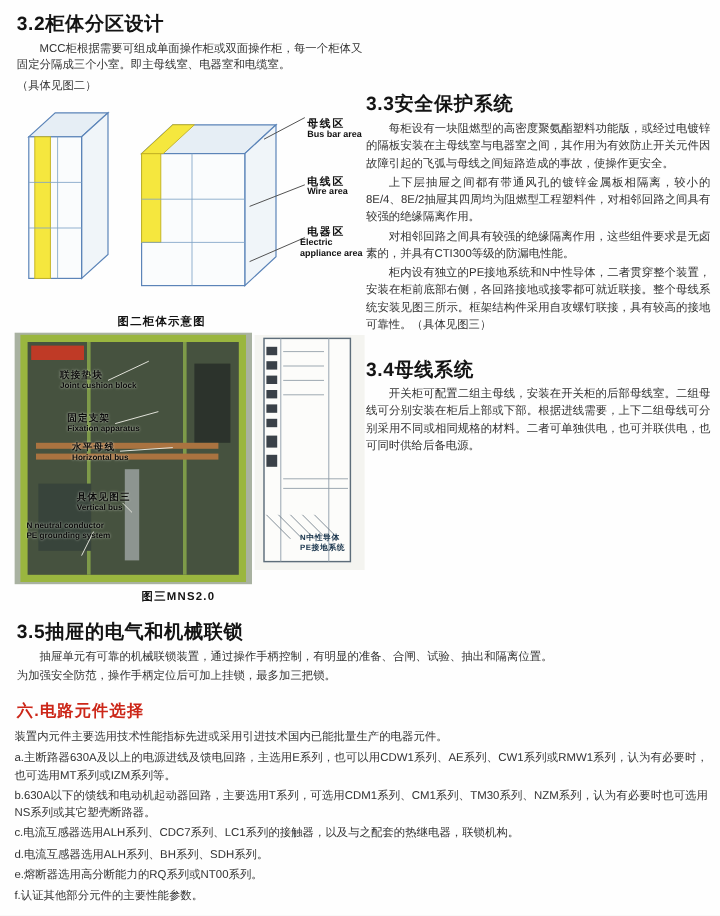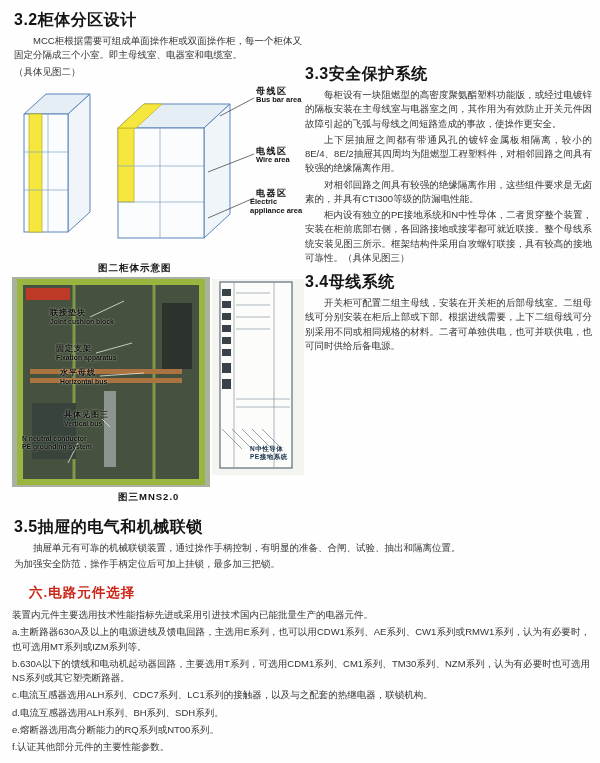--- a/index.html
+++ b/index.html
@@ -5,37 +5,37 @@
   *{margin:0;padding:0;box-sizing:border-box}
   body{background:#e9e9e9;font-family:"Liberation Sans","DejaVu Sans",sans-serif}
   .page{position:relative;width:600px;height:763px;background:#fefefe;margin:0 auto;overflow:hidden;color:#2b2b2b}
   .abs{position:absolute}
   h3.sh{font-size:16px;font-weight:bold;color:#141414;margin:0 0 3px;letter-spacing:.5px}
   p.bp{font-size:9.5px;line-height:1.5;margin:0 0 2px;text-align:justify;color:#333}
   .ind{text-indent:2em}
   
   .sec32{left:14px;top:10px;width:288px}
   .colR{left:305px;top:57px;width:287px}
-  .colR h3.sh{margin-top:7px}
+  .colR h3.sh{margin-top:20px}
   .fig2{left:8px;top:86px;width:296px;height:176px}
   .f2lab{position:absolute;font-weight:bold;color:#101010;line-height:1.15}
   .f2lab .zh{display:block;font-size:9px;letter-spacing:1.5px}
   .f2lab .en{display:block;font-size:7.5px}
   .cap{position:absolute;font-size:9.5px;font-weight:bold;color:#141414;letter-spacing:1px}
   .fig3{left:10px;top:277px;width:296px;height:212px}
   .photo{position:absolute;left:2px;top:0;width:198px;height:210px}
   .illo{position:absolute;left:202px;top:2px;width:92px;height:196px}
   .phlab{position:absolute;font-weight:bold;color:#0b0b0b;line-height:1.12;text-shadow:0 0 2px rgba(235,240,225,.85)}
   .phlab .zh{display:block;font-size:8px;letter-spacing:1px}
   .phlab .en{display:block;font-size:6.8px}
   .sidelab{position:absolute;font-weight:bold;color:#16324a;line-height:1.25}
   .sidelab span{display:block;font-size:6.5px;letter-spacing:.5px}
   .sec35{left:14px;top:517px;width:574px}
   .sec6{left:12px;top:584px;width:578px}
-  .sec6 .rh{font-size:13.5px;font-weight:bold;color:#cc2618;margin:0 17px 6px;letter-spacing:1px}
+  .sec6 .rh{font-size:13.5px;font-weight:bold;color:#cc2618;margin:0 2px 6px;letter-spacing:1px}
   .sec6 p.item{font-size:9.5px;line-height:1.5;margin:0 0 3px;color:#333;text-align:justify}
 </style>
 </head>
 <body>
 
 <div class="page">
 
   <section class="abs sec32">
     <h3 class="sh">3.2柜体分区设计</h3>
     <p class="bp ind">MCC柜根据需要可组成单面操作柜或双面操作柜，每一个柜体又固定分隔成三个小室。即主母线室、电器室和电缆室。</p>
@@ -79,21 +79,21 @@
         <line x1="110" y1="116" x2="196" y2="116"></line>
         <line x1="152" y1="42" x2="152" y2="152"></line>
       </g>
 
       <g stroke="#4a4a4a" stroke-width="0.8">
         <line x1="246" y1="12" x2="212" y2="30"></line>
         <line x1="246" y1="68" x2="200" y2="86"></line>
         <line x1="246" y1="112" x2="200" y2="132"></line>
       </g>
     </svg>
-    <div class="f2lab" style="left:248px;top:0">
+    <div class="f2lab" style="left:248px;top:12px">
       <span class="zh">母线区</span>
       <span class="en">Bus bar area</span>
     </div>
     <div class="f2lab" style="left:248px;top:60px">
       <span class="zh">电线区</span>
       <span class="en">Wire area</span>
     </div>
     <div class="f2lab" style="left:242px;top:102px;width:54px">
       <span class="zh" style="padding-left:6px">电器区</span>
       <span class="en">Electric appliance area</span>

